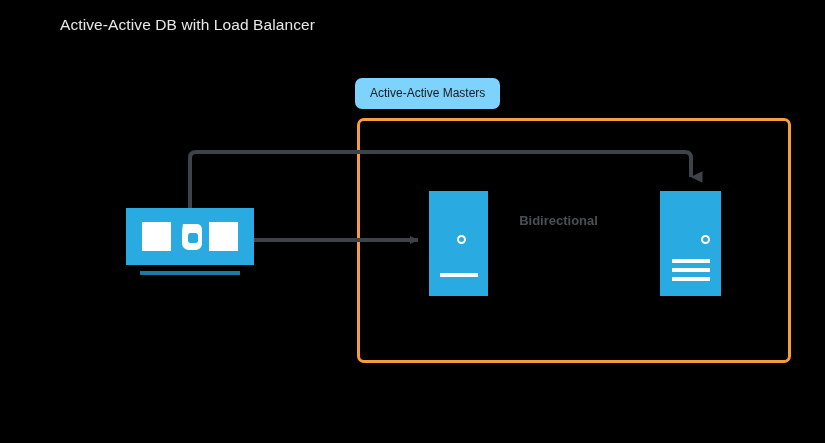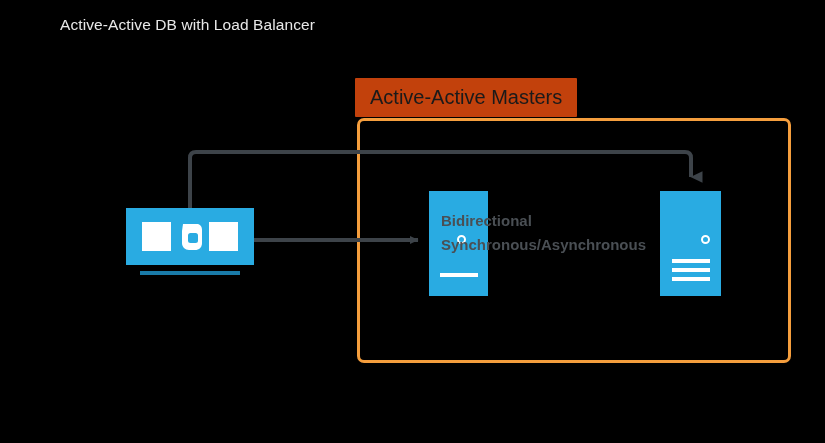--- a/index.html
+++ b/index.html
@@ -44,25 +44,25 @@
     height: 245px;
     border: 3px solid #f59e3d;
     border-radius: 7px;
     box-sizing: border-box;
     background: transparent;
   }
   .group-label {
     position: absolute;
     left: 310px;
     top: 78px;
-    background: #c2410c;
+    background: #7dd3fc;
     color: #1a1a1a;
-    border-radius: 1px;
+    border-radius: 7px;
     padding: 9px 15px 10px 15px;
-    font-size: 20px;
+    font-size: 12px;
     font-weight: 400;
     white-space: nowrap;
     line-height: 1;
   }
 
   
   #wires {
     position: absolute;
     left: 0; top: 0;
     width: 825px;
@@ -152,24 +152,25 @@
     margin-bottom: 5px;
   }
   .db-bar:last-child { margin-bottom: 0; }
 
   
   .replication-caption {
     position: absolute;
     left: 396px;
     top: 209px;
     width: 235px;
-    font-size: 15px;
+    font-size: 13px;
     font-weight: bold;
     color: #4a4f54;
     line-height: 24px;
+    text-align: center;
   }
   .replication-caption span { display: block; }
 </style>
 </head>
 <body>
 
 <div id="canvas">
 
   <div class="diagram-title">Active-Active DB with Load Balancer</div>
 
@@ -215,16 +216,15 @@
     <div class="db-led"></div>
     <div class="db-bars">
       <div class="db-bar"></div>
       <div class="db-bar"></div>
       <div class="db-bar"></div>
     </div>
   </div>
 
   <div class="replication-caption">
     <span>Bidirectional</span>
-    <span>Synchronous/Asynchronous</span>
   </div>
 
 </div>
 
 </body></html>

